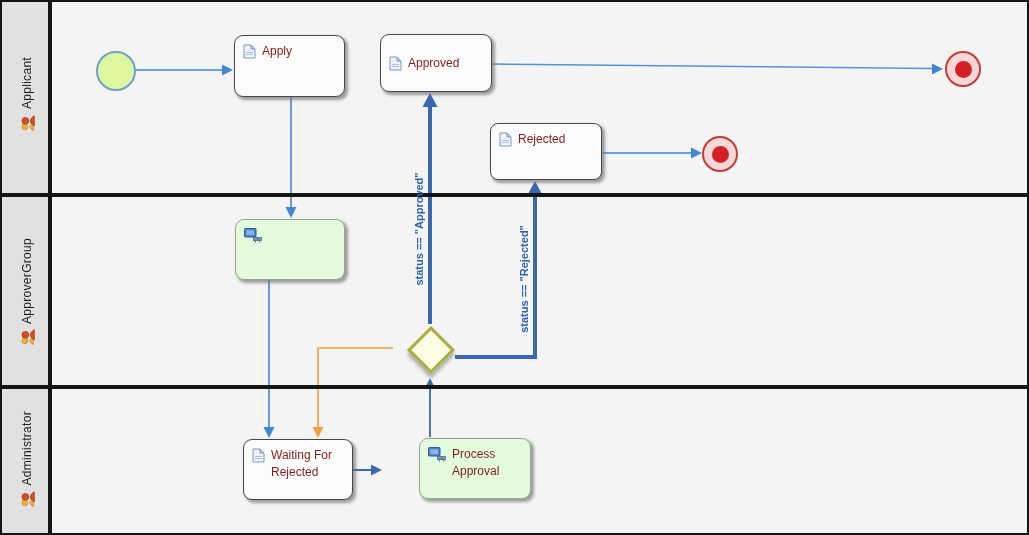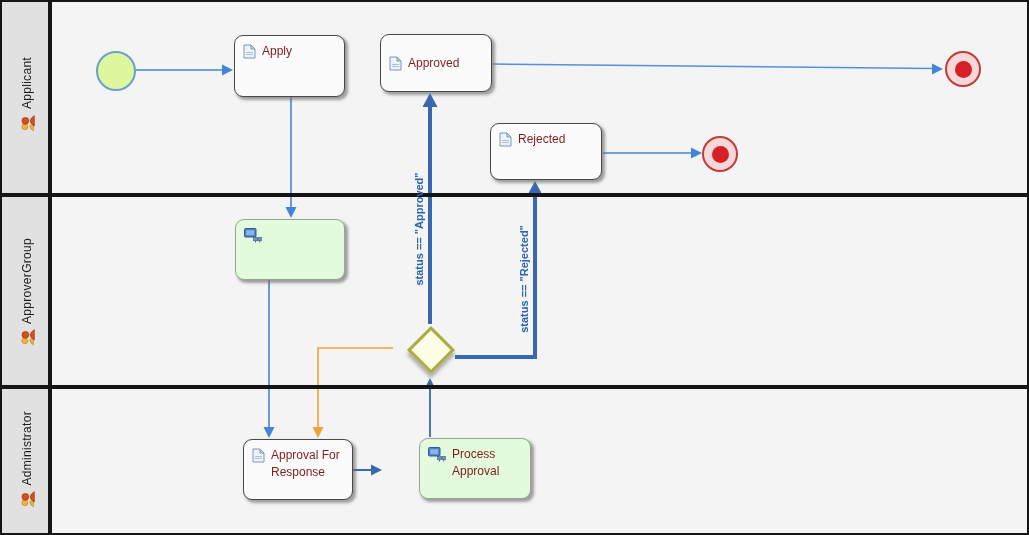--- a/index.html
+++ b/index.html
@@ -160,21 +160,21 @@
   <div class="node task task-white" style="left:378px; top:32px; width:112px; height:58px;align-items:center;">
     <svg class="icon" width="13" height="15" viewBox="0 0 13 15">
       <path d="M1 1 h7 l4 4 v9 h-11 z" fill="#eef3fb" stroke="#7d96b5"></path>
       <path d="M8 1 v4 h4 z" fill="#c8d7ea" stroke="#7d96b5"></path>
       <line x1="3" y1="8.5" x2="10" y2="8.5" stroke="#a9c0da"></line>
       <line x1="3" y1="10.5" x2="10" y2="10.5" stroke="#a9c0da"></line>
     </svg>
     <span>Approved</span>
   </div>
 
-  <div class="node task task-white" style="left:488px; top:121px; width:112px; height:57px;">
+  <div class="node task task-white" style="left:488px; top:121px; width:112px; height:57px;border-radius:8px;">
     <svg class="icon" width="13" height="15" viewBox="0 0 13 15">
       <path d="M1 1 h7 l4 4 v9 h-11 z" fill="#eef3fb" stroke="#7d96b5"></path>
       <path d="M8 1 v4 h4 z" fill="#c8d7ea" stroke="#7d96b5"></path>
       <line x1="3" y1="8.5" x2="10" y2="8.5" stroke="#a9c0da"></line>
       <line x1="3" y1="10.5" x2="10" y2="10.5" stroke="#a9c0da"></line>
     </svg>
     <span>Rejected</span>
   </div>
 
   <div class="node task task-green" style="left:233px; top:217px; width:110px; height:61px;">
@@ -188,21 +188,21 @@
     </svg>
   </div>
 
   <div class="node task task-white" style="left:241px; top:437px; width:110px; height:61px;">
     <svg class="icon" width="13" height="15" viewBox="0 0 13 15">
       <path d="M1 1 h7 l4 4 v9 h-11 z" fill="#eef3fb" stroke="#7d96b5"></path>
       <path d="M8 1 v4 h4 z" fill="#c8d7ea" stroke="#7d96b5"></path>
       <line x1="3" y1="8.5" x2="10" y2="8.5" stroke="#a9c0da"></line>
       <line x1="3" y1="10.5" x2="10" y2="10.5" stroke="#a9c0da"></line>
     </svg>
-    <span>Approval For Response</span>
+    <span>Waiting For Rejected</span>
   </div>
 
   <div class="node task task-green" style="left:381px; top:436px; width:112px; height:61px;margin-left:36px;">
     <svg class="icon" width="18" height="16" viewBox="0 0 18 16">
       <rect x="0.5" y="0.5" width="11.5" height="8.5" rx="1" fill="#4a80c8" stroke="#2e5a96"></rect>
       <rect x="2.2" y="2.2" width="8" height="5" fill="#8db2e4"></rect>
       <rect x="9.5" y="9.5" width="4" height="3.2" fill="#7895b8" stroke="#4a668a" stroke-width="0.7"></rect>
       <line x1="11.5" y1="12.7" x2="11.5" y2="14.5" stroke="#4a668a"></line>
       <rect x="14" y="9.5" width="3.5" height="3.2" fill="#7895b8" stroke="#4a668a" stroke-width="0.7"></rect>
       <line x1="15.7" y1="12.7" x2="15.7" y2="14.5" stroke="#4a668a"></line>

